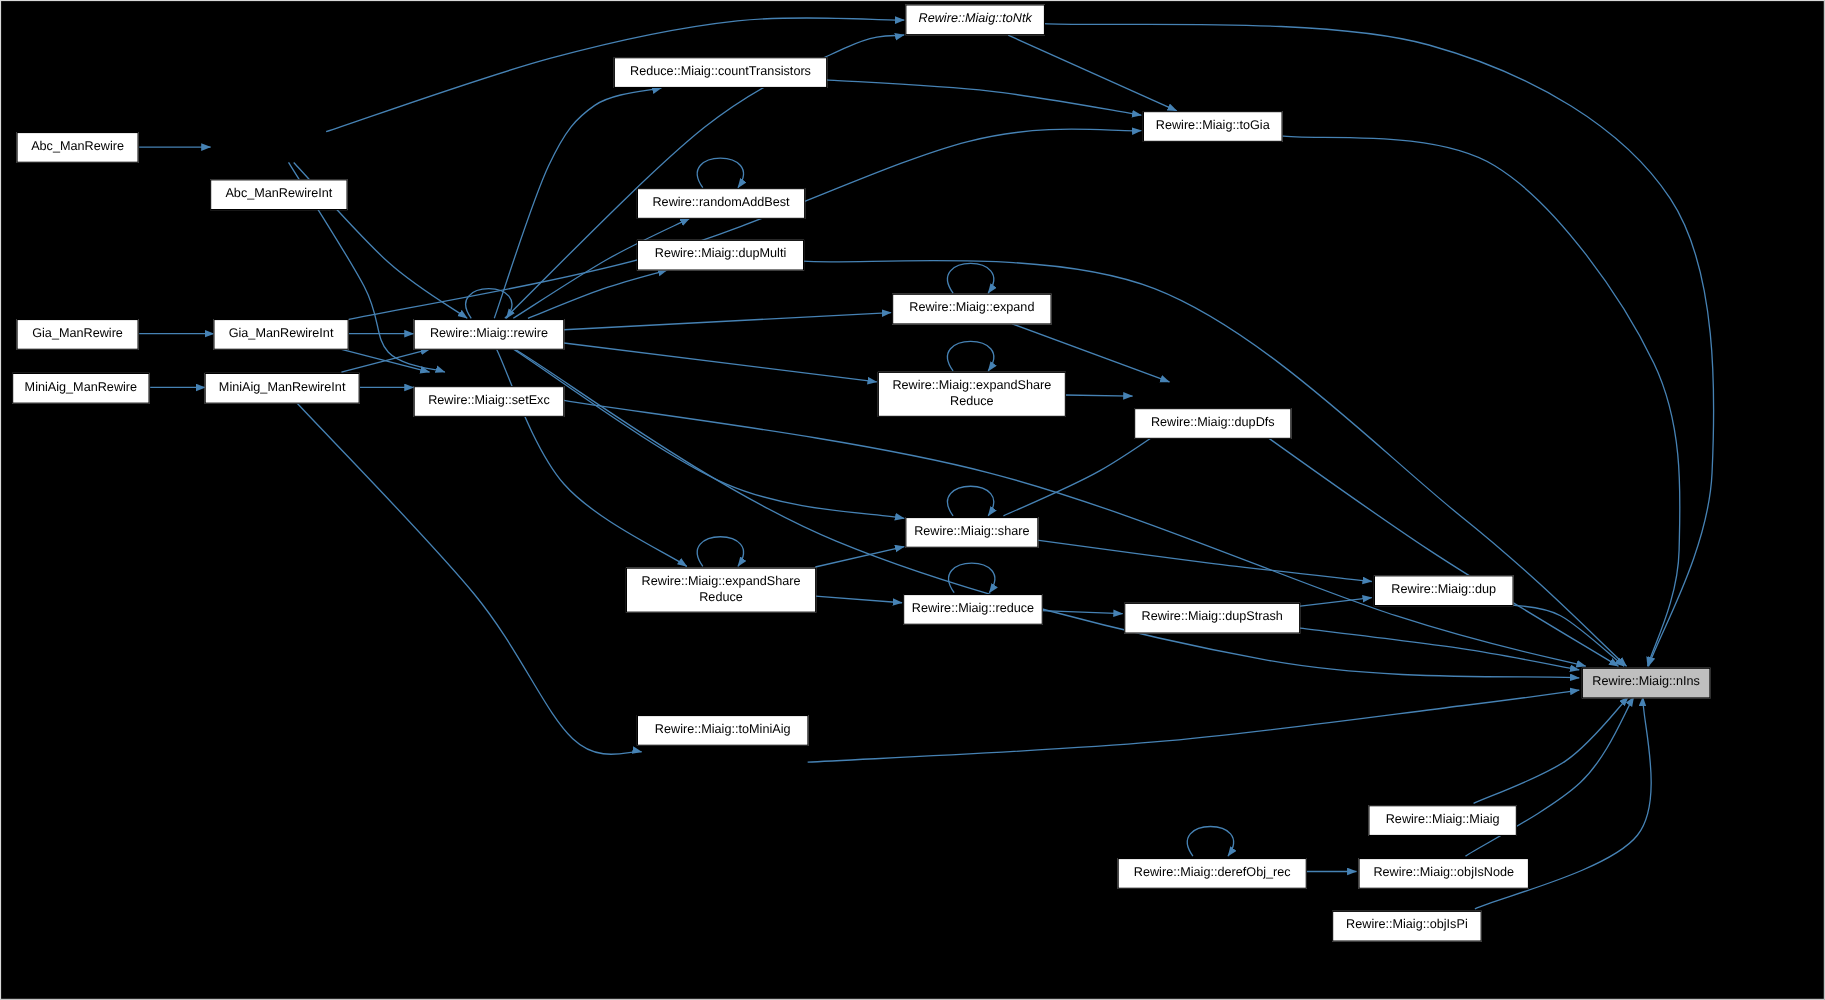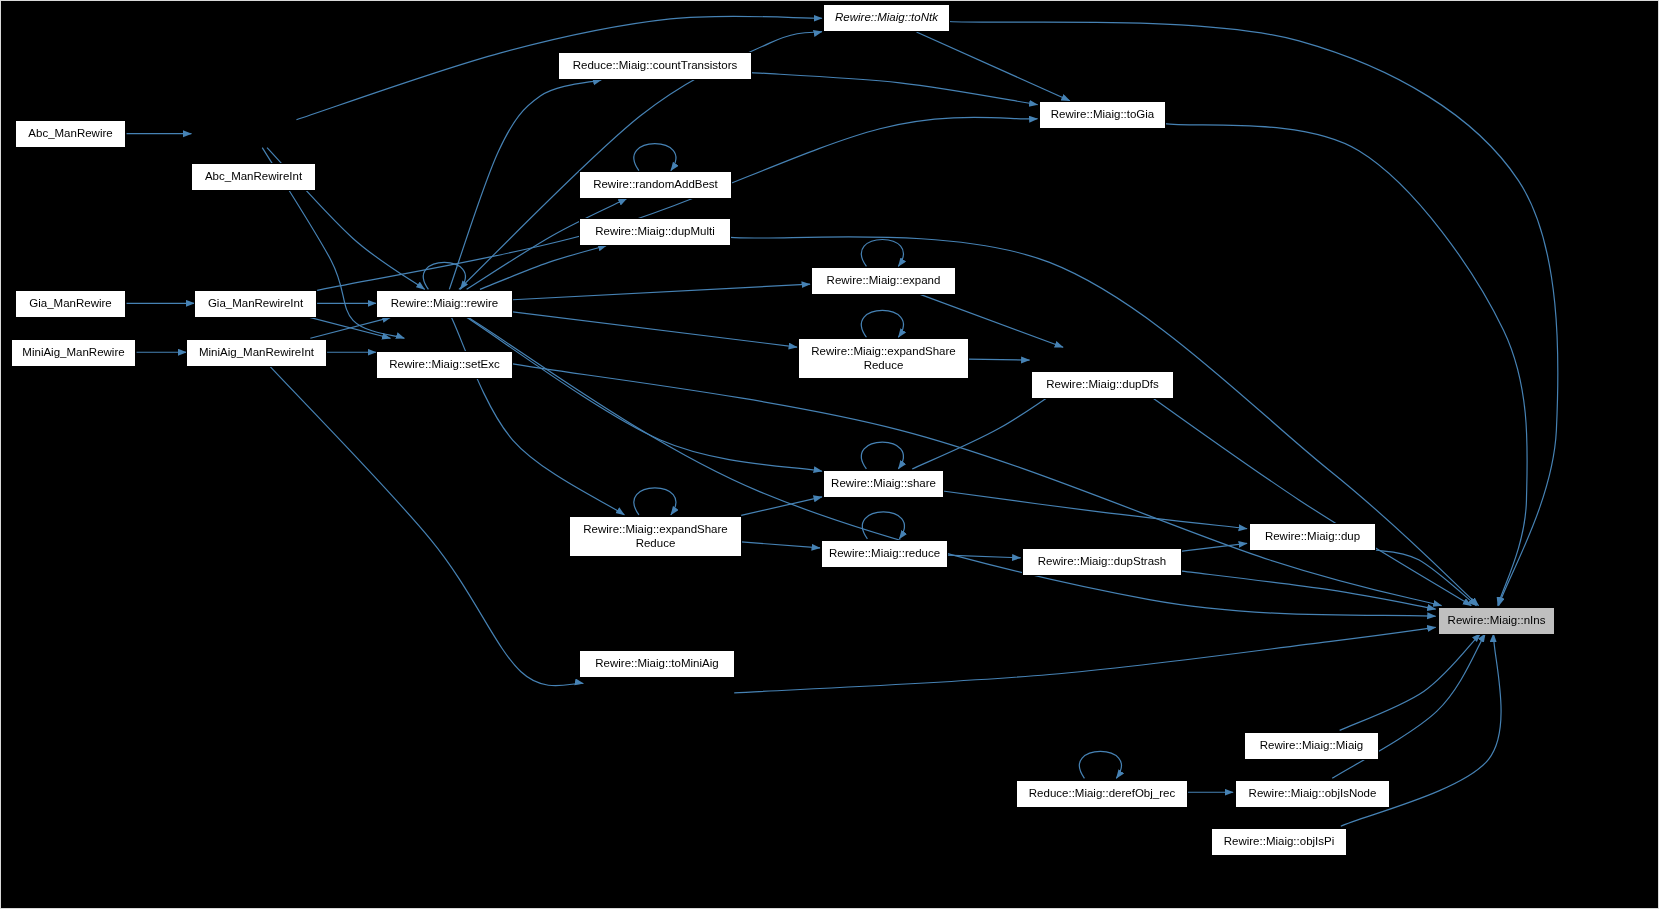--- a/index.html
+++ b/index.html
@@ -134,17 +134,17 @@
       <div class="node" style="left: 1030px; top: 345px; width: 143px; height: 28px; margin-top: 25px;">Rewire::Miaig::dupDfs</div>
       <div class="node" style="left: 822px; top: 469px; width: 121px; height: 28px;">Rewire::Miaig::share</div>
       <div class="node" style="left: 568px; top: 515px; width: 173px; height: 41px;">Rewire::Miaig::expandShare
 Reduce</div>
       <div class="node" style="left: 820px; top: 539px; width: 127px; height: 28px;">Rewire::Miaig::reduce</div>
       <div class="node" style="left: 1021px; top: 547px; width: 160px; height: 28px;">Rewire::Miaig::dupStrash</div>
       <div class="node" style="left: 1248px; top: 522px; width: 127px; height: 28px;">Rewire::Miaig::dup</div>
       <div class="node highlight" style="left: 1437px; top: 606px; width: 117px; height: 28px;">Rewire::Miaig::nIns</div>
       <div class="node" style="left: 578px; top: 649px; width: 156px; height: 28px;">Rewire::Miaig::toMiniAig</div>
       <div class="node" style="left: 1243px; top: 731px; width: 135px; height: 28px;">Rewire::Miaig::Miaig</div>
-      <div class="node" style="left: 1015px; top: 779px; width: 172px; height: 28px;">Reduce::Miaig::derefObj_rec</div>
+      <div class="node" style="left: 1015px; top: 779px; width: 172px; height: 28px;">Rewire::Miaig::derefObj_rec</div>
       <div class="node" style="left: 1234px; top: 779px; width: 155px; height: 28px;">Rewire::Miaig::objIsNode</div>
       <div class="node" style="left: 1210px; top: 827px; width: 136px; height: 28px;">Rewire::Miaig::objIsPi</div>
     </div>
 </div>
 
 </body></html>

